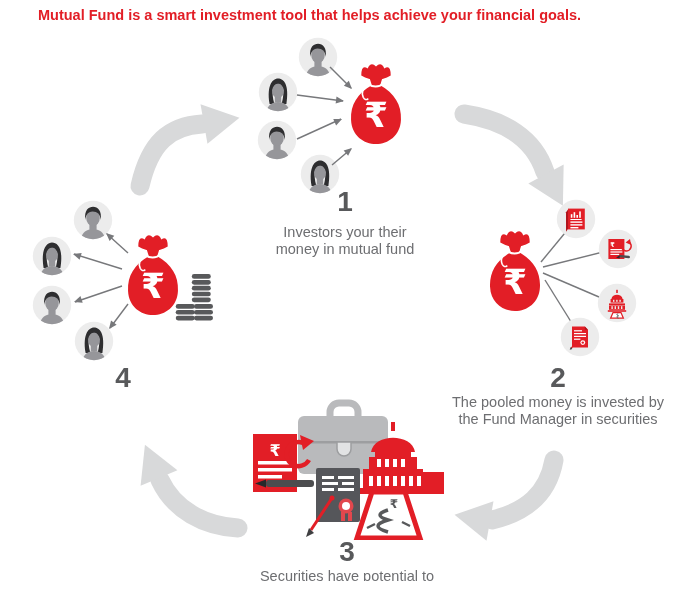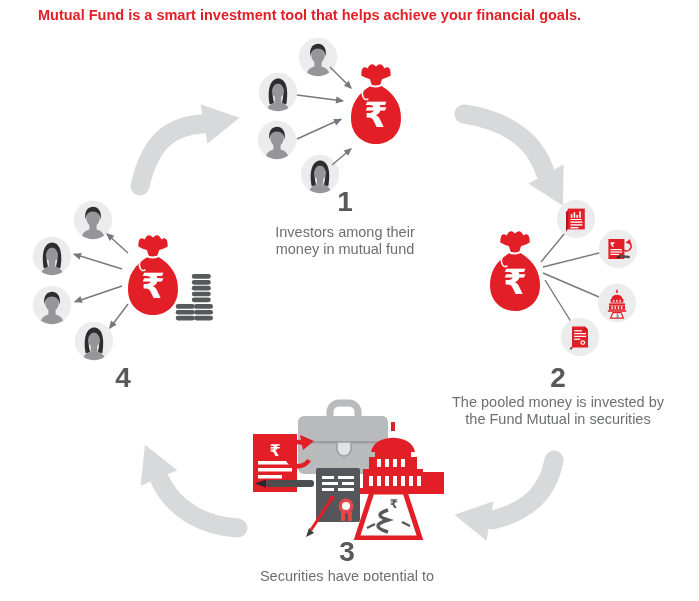--- a/index.html
+++ b/index.html
@@ -194,21 +194,21 @@
       <polygon points="0,0 -8,-3.5 -8,3.5" transform="translate(67,34) rotate(45)"></polygon>
       <polygon points="0,0 -8,-3.5 -8,3.5" transform="translate(59,46) rotate(7)"></polygon>
       <polygon points="0,0 -8,-3.5 -8,3.5" transform="translate(57,64) rotate(-24)"></polygon>
       <polygon points="0,0 -8,-3.5 -8,3.5" transform="translate(67,93) rotate(-40)"></polygon>
     </g>
   </svg>
   <svg class="abs" style="left:344px;top:60px" width="64" height="86" viewBox="0 0 100 134">
       <use href="#bag"></use>
     </svg>
   <div class="abs num" style="left:260px;top:188px;width:170px;">1</div>
-  <div class="abs cap" style="left:260px;top:224px;width:170px;">Investors among their money in mutual fund</div>
+  <div class="abs cap" style="left:260px;top:224px;width:170px;">Investors your their money in mutual fund</div>
 
   <svg class="abs" style="left:483px;top:227px" width="64" height="86" viewBox="0 0 100 134">
       <use href="#bag"></use>
     </svg>
   <svg class="abs" style="left:535px;top:205px" width="95" height="135" viewBox="0 0 95 135">
     <g stroke="#77787b" stroke-width="1.4">
       <line x1="6" y1="57" x2="39" y2="17"></line>
       <line x1="8" y1="62" x2="80" y2="44"></line>
       <line x1="8" y1="68" x2="78" y2="98"></line>
       <line x1="10" y1="75" x2="43" y2="128"></line>
@@ -220,21 +220,21 @@
   <svg class="abs" style="left:598px;top:229px" width="40" height="40" viewBox="0 0 100 100">
       <use href="#ic-contract"></use>
     </svg>
   <svg class="abs" style="left:597px;top:283px" width="40" height="40" viewBox="0 0 100 100">
       <use href="#ic-bank"></use>
     </svg>
   <svg class="abs" style="left:560px;top:317px" width="40" height="40" viewBox="0 0 100 100">
       <use href="#ic-cert"></use>
     </svg>
   <div class="abs num" style="left:443px;top:364px;width:230px;">2</div>
-  <div class="abs cap" style="left:443px;top:394px;width:230px;">The pooled money is invested by the Fund Mutual in securities</div>
+  <div class="abs cap" style="left:443px;top:394px;width:230px;">The pooled money is invested by the Fund Manager in securities</div>
 
   <svg class="abs" style="left:248px;top:392px" width="200" height="148" viewBox="0 0 200 148">
 
     <g>
       <rect x="5" y="42" width="44" height="58" fill="#e21e26"></rect>
       <text x="27" y="64" text-anchor="middle" font-family="'DejaVu Sans',sans-serif" font-weight="bold" font-size="16" fill="#fff">₹</text>
       <g fill="#fff">
         <rect x="10" y="69" width="34" height="3.5"></rect>
         <rect x="10" y="76" width="34" height="3.5"></rect>
         <rect x="10" y="83" width="24" height="3.5"></rect>

